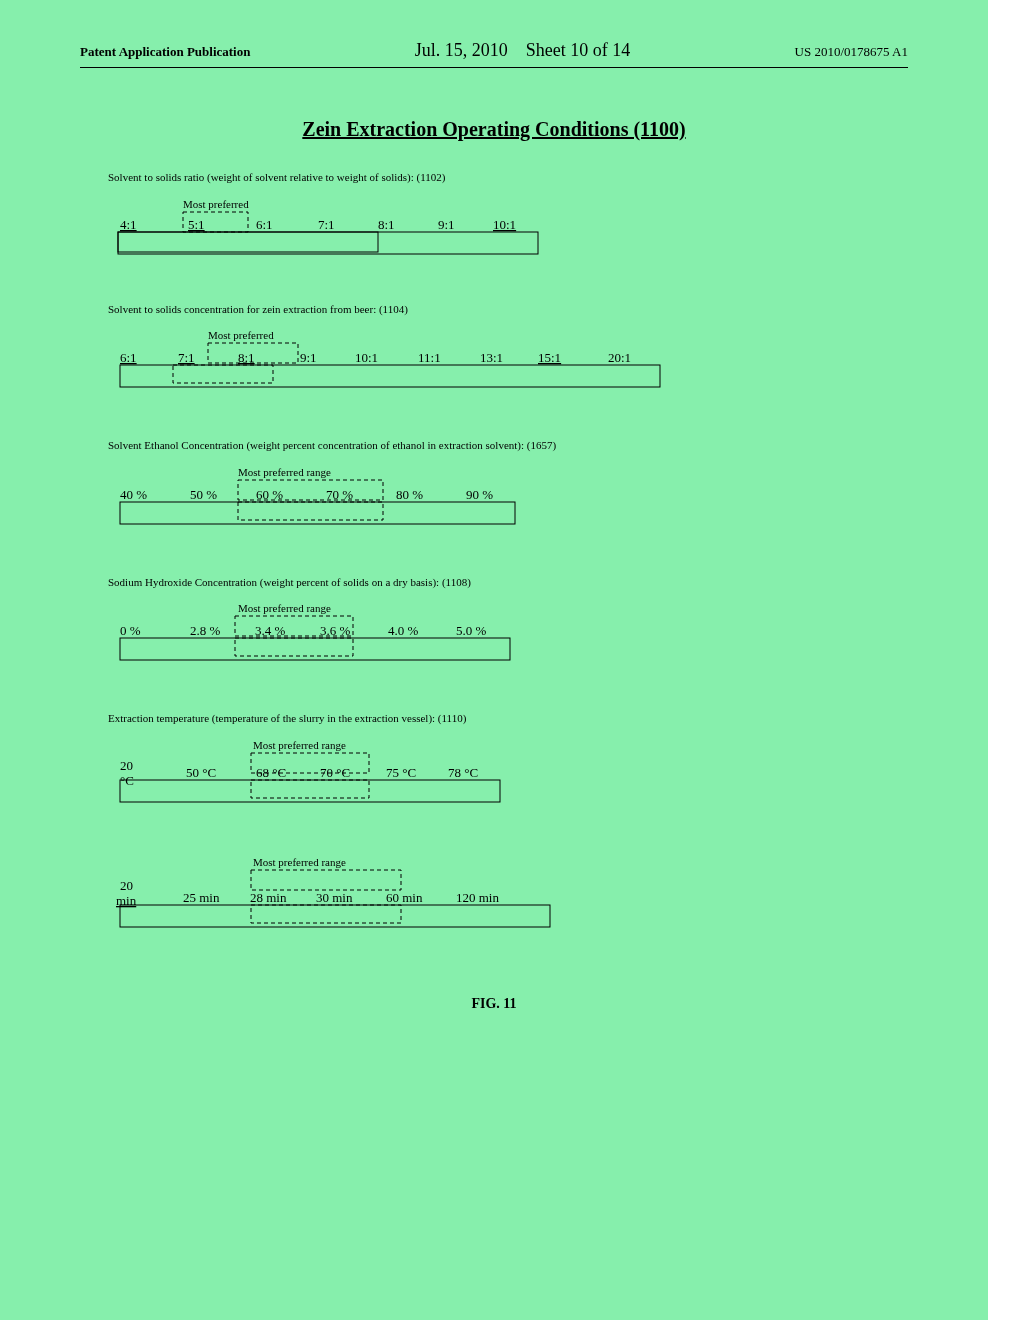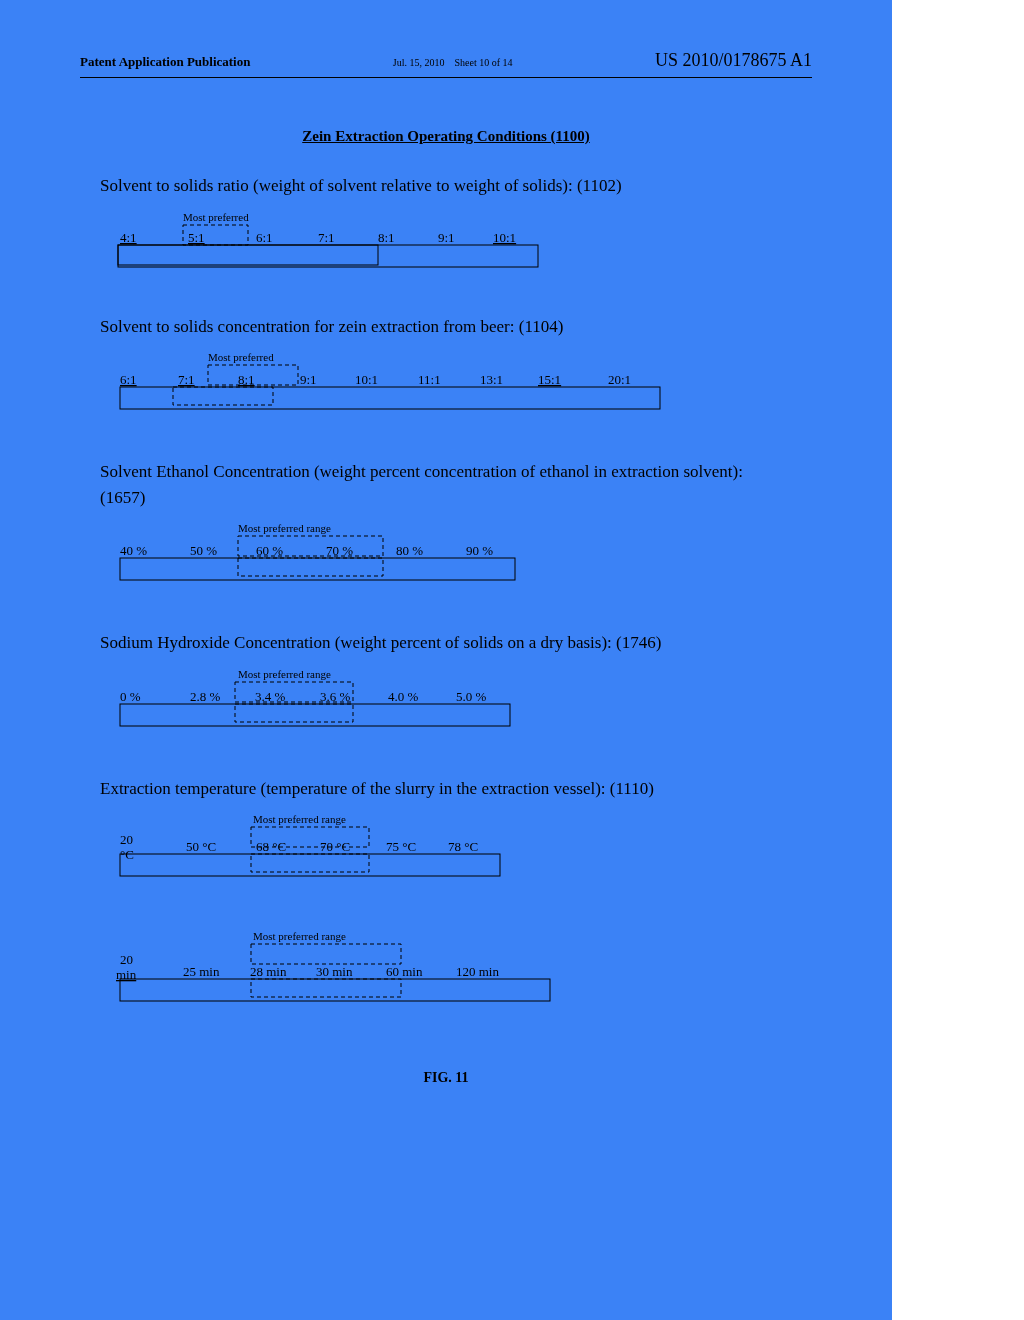--- a/index.html
+++ b/index.html
@@ -6,71 +6,71 @@
     body {
       background: #fff;
       font-family: 'Times New Roman', Times, serif;
       width: 1024px;
       min-height: 1320px;
       padding: 0;
       color: #000;
     }
 
     .page {
-      width: 892px;
+      width: 988px;
       min-height: 1320px;
       padding: 40px 80px 60px 80px;
-      background: #3b82f6;
+      background: #86efac;
     }
 
     
     .header {
       display: flex;
       justify-content: space-between;
       align-items: baseline;
       border-bottom: 1px solid #000;
       padding-bottom: 6px;
       margin-bottom: 50px;
       font-size: 13px;
     }
     .header-left {
       font-weight: bold;
       font-size: 13px;
     }
     .header-center {
-      font-size: 10px;
+      font-size: 18px;
     }
     .header-right {
-      font-size: 18px;
-      margin-top: 10px;
+      font-size: 13px;
     }
 
     
     .content {
       padding: 0 20px;
     }
 
     
     .fig-title {
       text-align: center;
-      font-size: 15px;
+      font-size: 20px;
       font-weight: bold;
       text-decoration: underline;
       margin-bottom: 28px;
     }
 
     
     .section {
       margin-bottom: 28px;
     }
 
     .section-label {
-      font-size: 17px;
+      font-size: 11px;
       margin-bottom: 8px;
       line-height: 1.5;
+      margin-left: 8px;
     }
 
     
     .fig-label {
       text-align: center;
       font-size: 14px;
       margin-top: 50px;
       font-weight: bold;
     }
 
@@ -169,21 +169,21 @@
           <text x="218" y="37" font-size="13" font-family="Times New Roman">70 %</text>
           <text x="288" y="37" font-size="13" font-family="Times New Roman">80 %</text>
           <text x="358" y="37" font-size="13" font-family="Times New Roman">90 %</text>
 
           <rect x="12" y="40" width="395" height="22" fill="none" stroke="#000" stroke-width="1"></rect>
         </svg>
       </div>
     </div>
 
     <div class="section">
-      <div class="section-label">Sodium Hydroxide Concentration (weight percent of solids on a dry basis):  (1746)</div>
+      <div class="section-label">Sodium Hydroxide Concentration (weight percent of solids on a dry basis):  (1108)</div>
       <div class="diagram-container">
         <svg width="500" height="80">
 
           <text x="130" y="14" font-size="11" font-family="Times New Roman">Most preferred range</text>
 
           <rect x="127" y="18" width="118" height="20" fill="none" stroke="#000" stroke-dasharray="4,3" stroke-width="1"></rect>
 
           <text x="12" y="37" font-size="13" font-family="Times New Roman">0 %</text>
           <text x="82" y="37" font-size="13" font-family="Times New Roman">2.8 %</text>
           <text x="147" y="37" font-size="13" font-family="Times New Roman">3.4 %</text>

